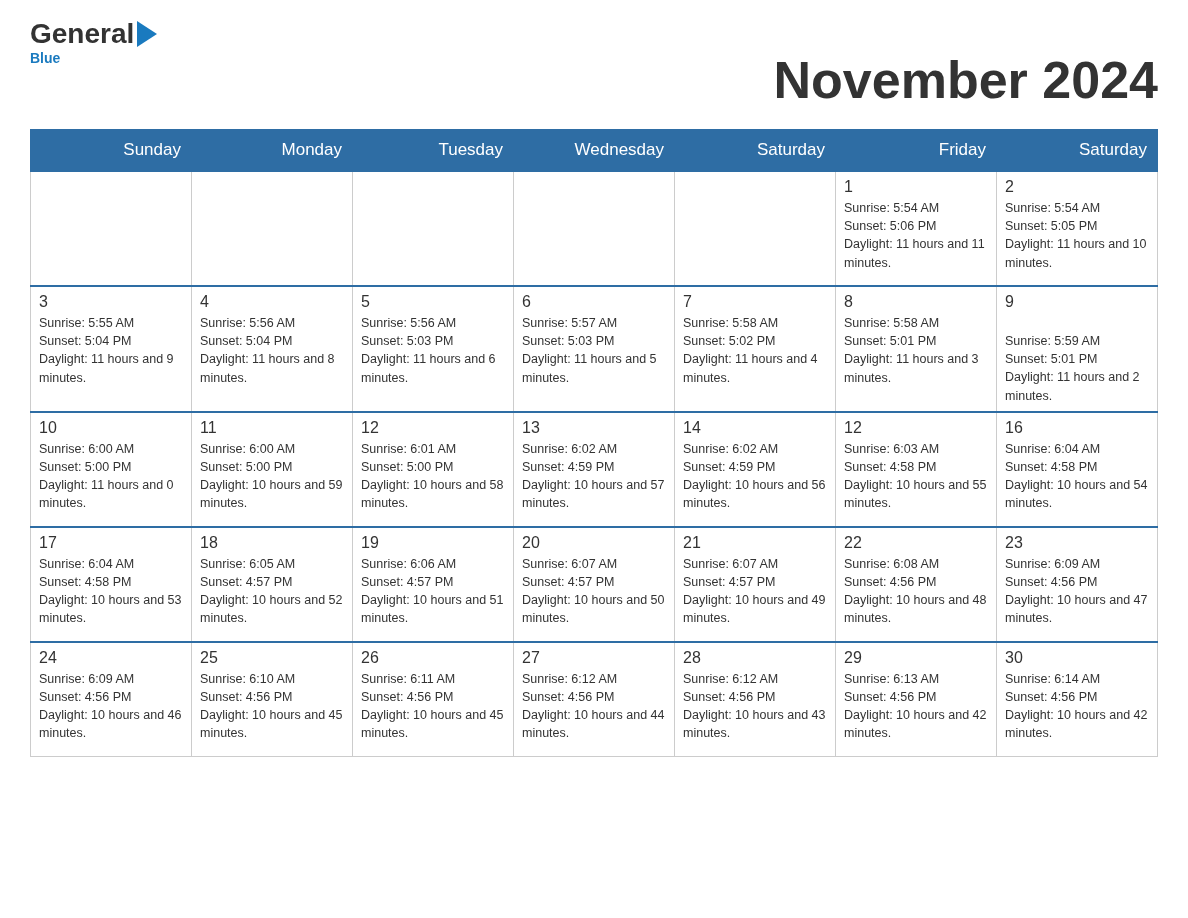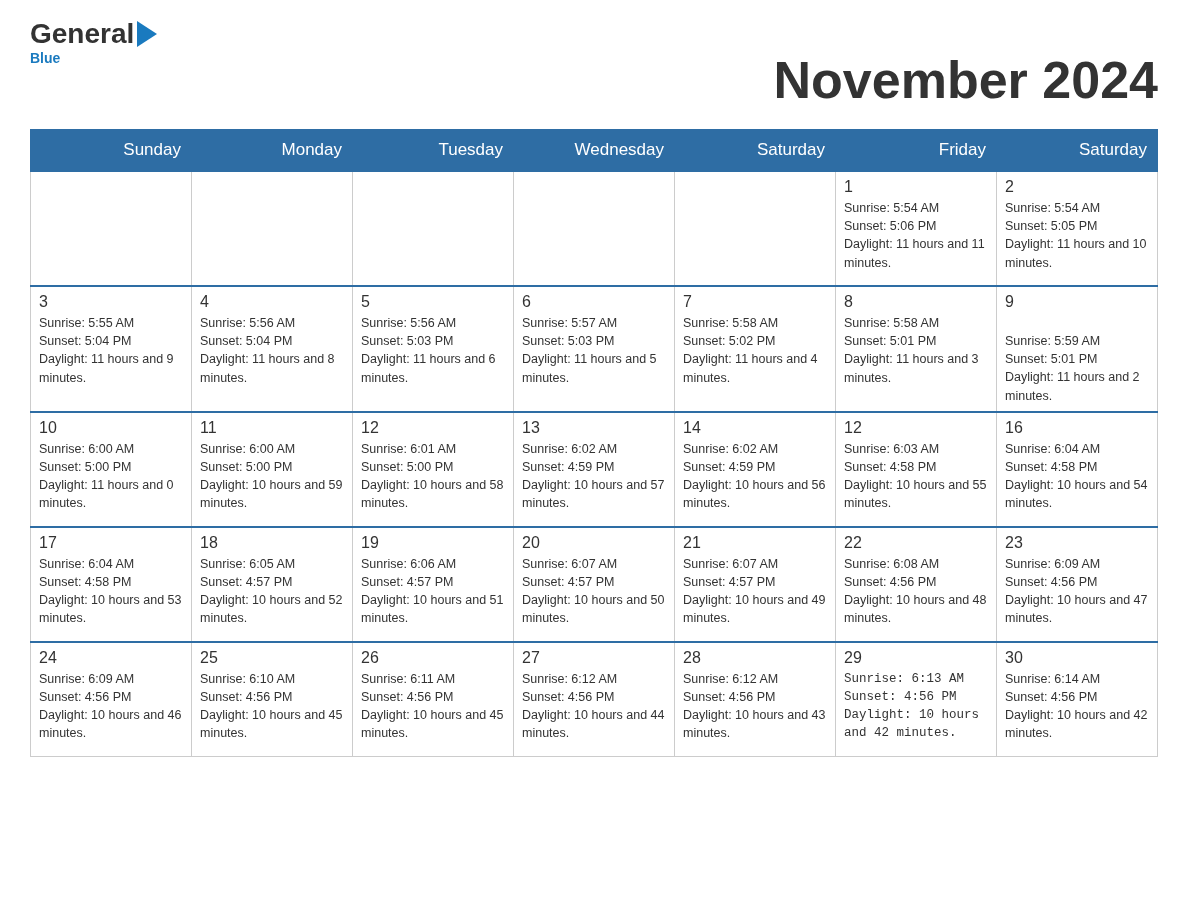--- a/index.html
+++ b/index.html
@@ -299,21 +299,21 @@
 Daylight: 10 hours and 44 minutes.</div>
         </td>
         <td>
           <span class="day-number">28</span>
           <div class="day-info" style="white-space: pre-line;">Sunrise: 6:12 AM
 Sunset: 4:56 PM
 Daylight: 10 hours and 43 minutes.</div>
         </td>
         <td>
           <span class="day-number">29</span>
-          <div class="day-info" style="white-space: pre-line; font-family: Liberation Mono, monospace;">Sunrise: 6:13 AM
+          <div class="day-info" style="white-space: pre-line;">Sunrise: 6:13 AM
 Sunset: 4:56 PM
 Daylight: 10 hours and 42 minutes.</div>
         </td>
         <td>
           <span class="day-number">30</span>
           <div class="day-info" style="white-space: pre-line;">Sunrise: 6:14 AM
 Sunset: 4:56 PM
 Daylight: 10 hours and 42 minutes.</div>
         </td>
       </tr>

